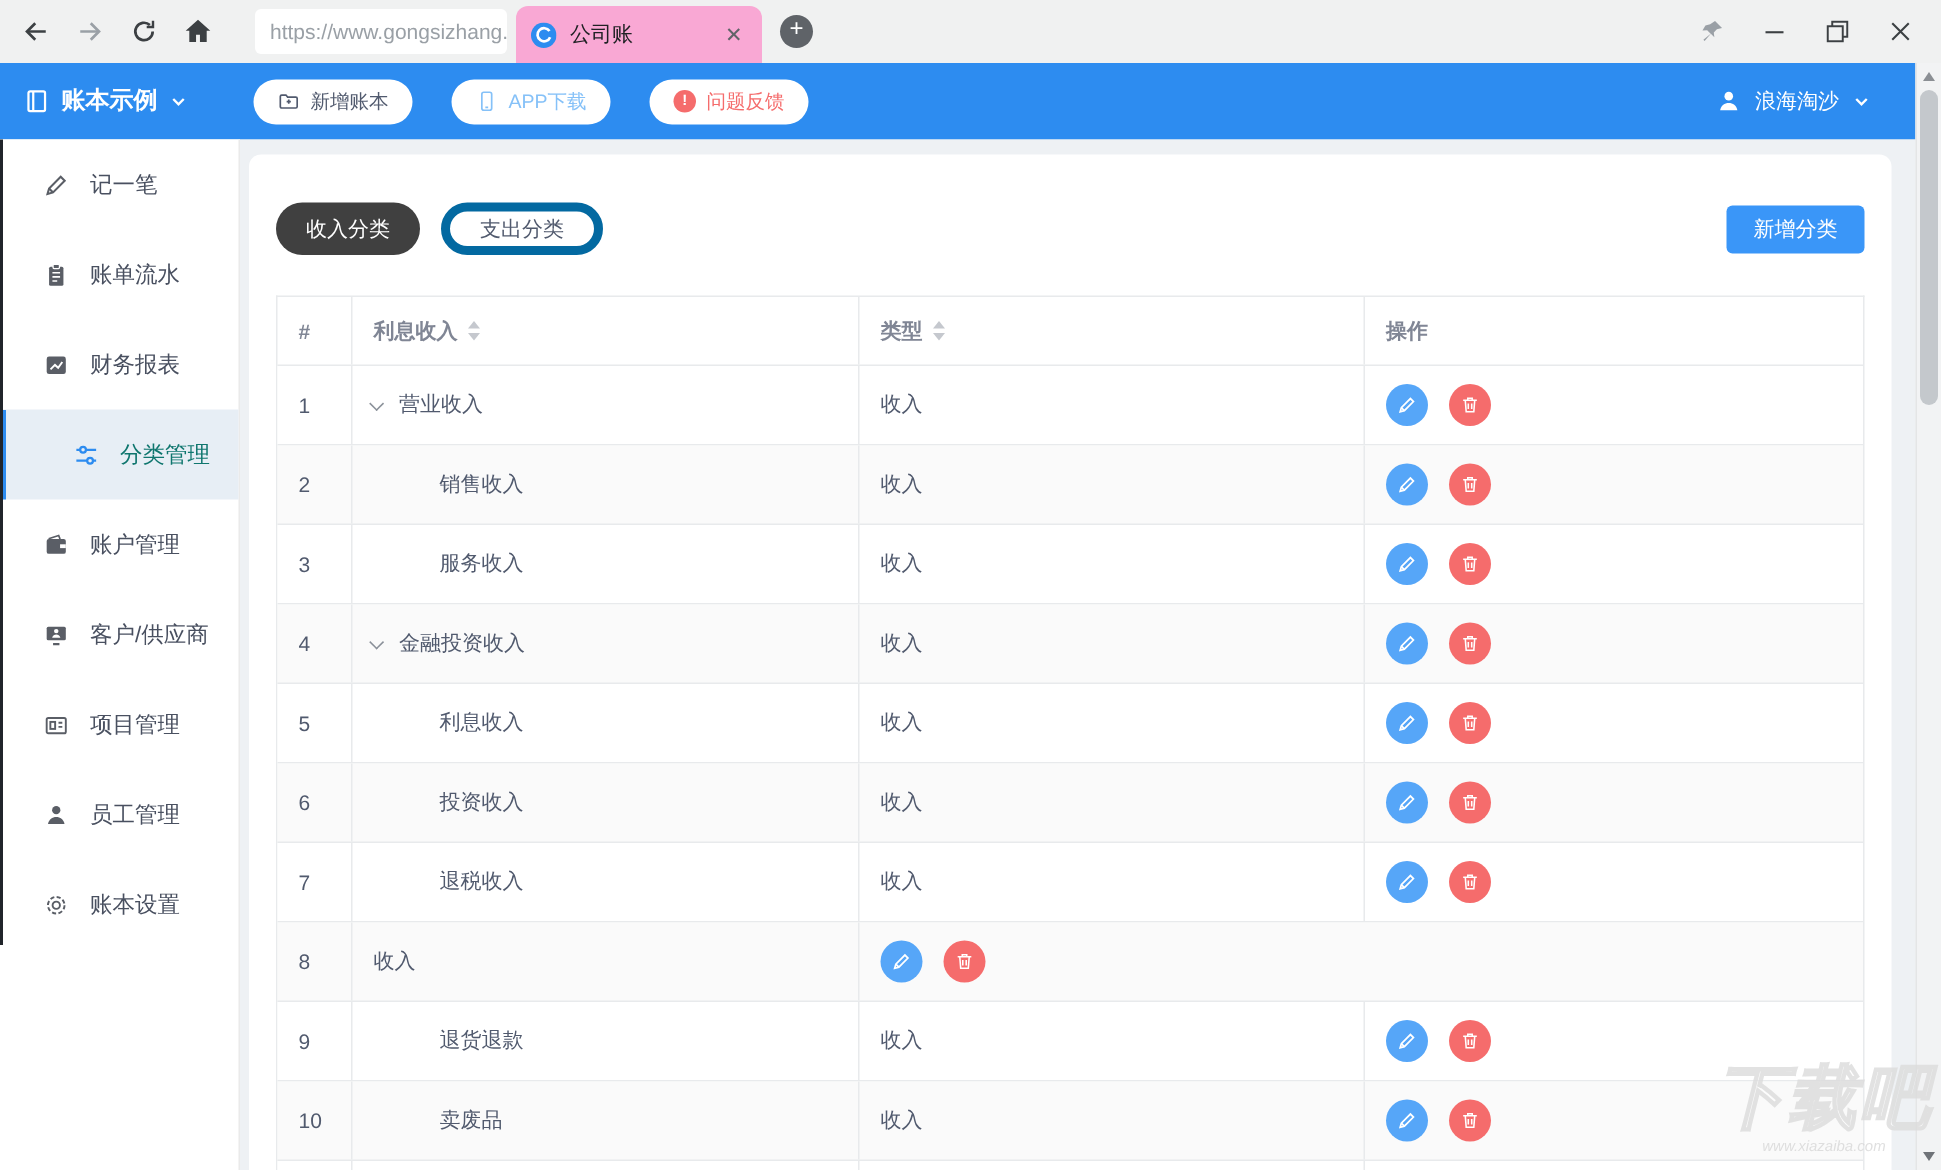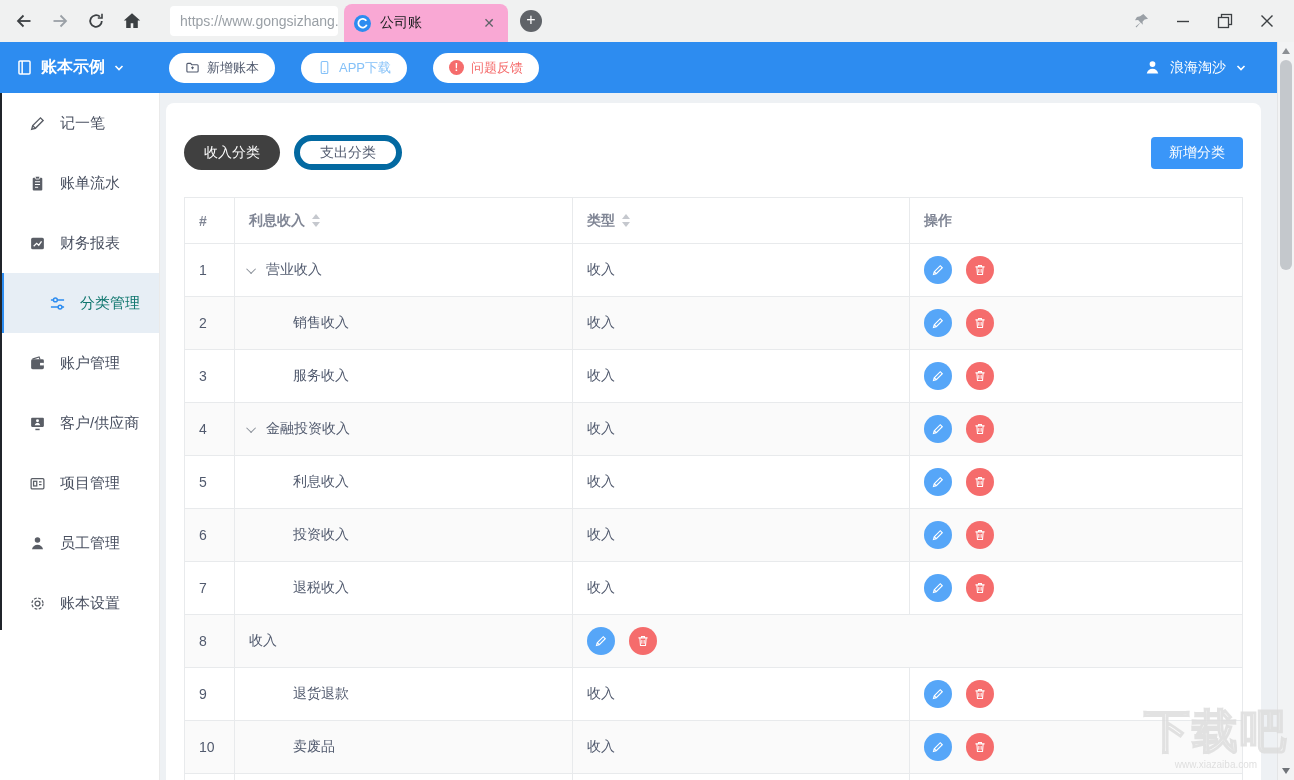--- a/index.html
+++ b/index.html
@@ -74,21 +74,21 @@
   
   .scrollbar { position:absolute; top:42px; right:0; width:17px; height:738px; background:#f2f3f4; border-left:1px solid #e4e5e6; }
   .sb-arrow { position:absolute; left:0; width:16px; height:16px; display:flex; align-items:center; justify-content:center; cursor:pointer; }
   .sb-arrow.up { top:1px; }
   .sb-arrow.down { bottom:1px; }
   .tri-up { width:0; height:0; border-left:4px solid transparent; border-right:4px solid transparent; border-bottom:6px solid #8b8f94; }
   .tri-down { width:0; height:0; border-left:4px solid transparent; border-right:4px solid transparent; border-top:6px solid #6f7378; }
   .sb-thumb { position:absolute; top:18px; left:2px; width:12px; height:210px; background:#c4c8cc; border-radius:6px; cursor:grab; }
 
   
-  .watermark { position:absolute; right:6px; bottom:10px; text-align:center; opacity:.8; pointer-events:none; z-index:20; }
+  .watermark { position:absolute; right:6px; bottom:10px; text-align:center; opacity:.8; pointer-events:none; z-index:20;font-style:italic; }
   .wm-title { font-size:46px; font-weight:bold; letter-spacing:2px; color:rgba(255,255,255,.55); -webkit-text-stroke:1.5px #dcdcdc; }
   .wm-site { font-size:10px; color:#d8d8d8; margin-top:-4px; }
 </style>
 </head>
 <body>
 
 <div class="browser-bar">
   <div class="nav-ico">
     <svg viewBox="0 0 20 20" fill="none" stroke="#3c4043" stroke-width="1.8">
         <path d="M16.5 10H4"></path>

